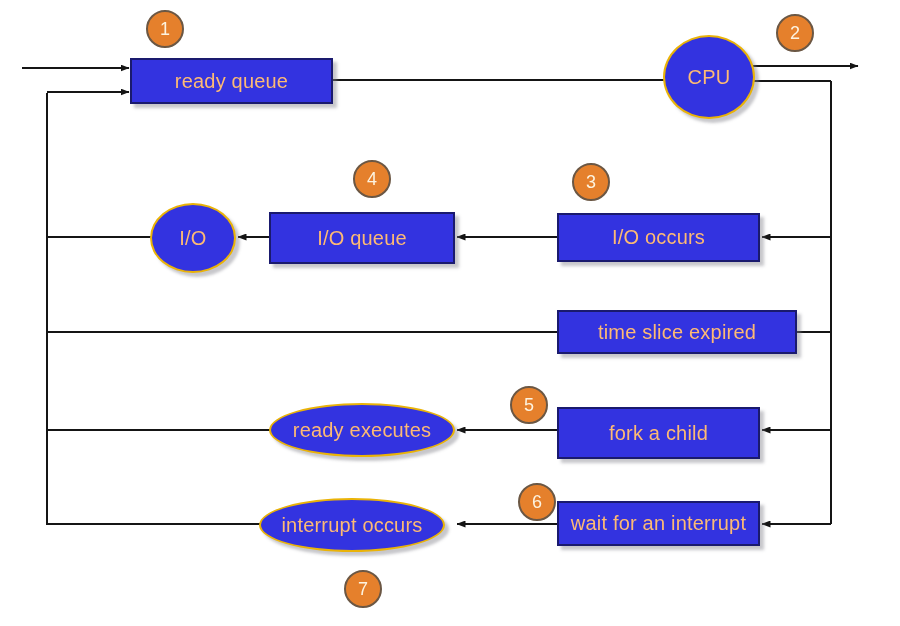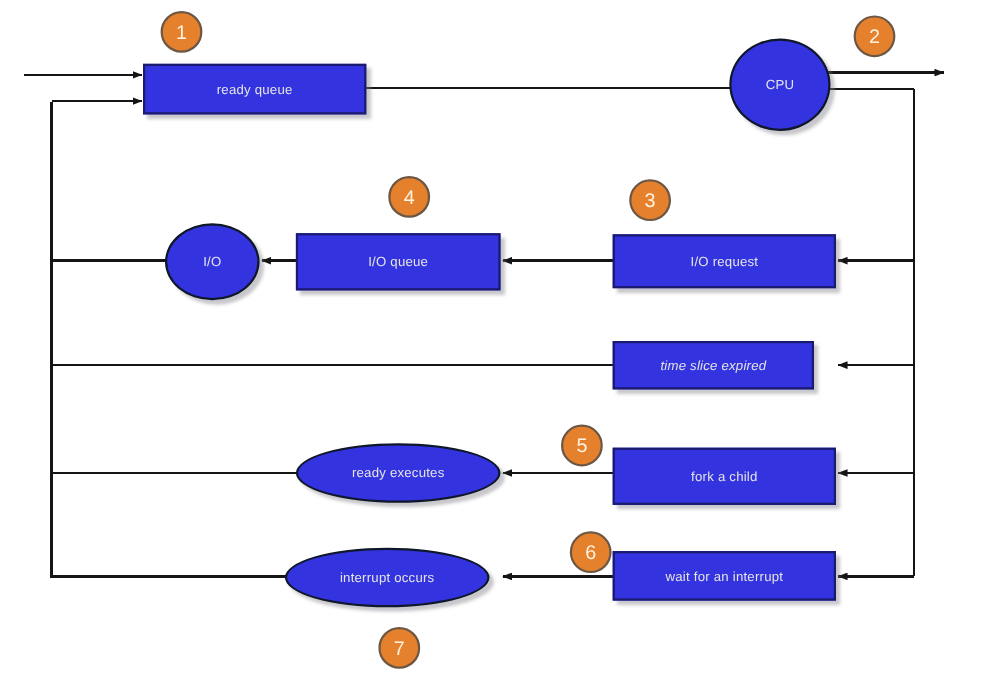--- a/index.html
+++ b/index.html
@@ -23,36 +23,36 @@
     left: 0;
     top: 0;
     width: 900px;
     height: 626px;
   }
   .node {
     position: absolute;
     display: flex;
     align-items: center;
     justify-content: center;
-    color: #e5e5e5;
-    font-size: 12px;
+    color: #fdba74;
+    font-size: 20px;
     font-family: "Liberation Sans", sans-serif;
     text-align: center;
     box-sizing: border-box;
     z-index: 5;
     letter-spacing: 0.2px;
   }
   .node.rect {
     background: #3333e0;
     border: 2px solid #1a1a6e;
     box-shadow: 4px 4px 3px rgba(130,130,140,0.45);
   }
   .node.ellipse {
     background: #3333e0;
-    border: 2px solid #0f172a;
+    border: 2px solid #eab308;
     border-radius: 50%;
     box-shadow: 4px 4px 3px rgba(130,130,140,0.45);
   }
   .badge {
     position: absolute;
     display: flex;
     align-items: center;
     justify-content: center;
     background: #e5802c;
     border: 2px solid #6b5744;
@@ -114,22 +114,22 @@
       <line x1="557" y1="524" x2="457" y2="524" marker-end="url(#arrowhead)"></line>
 
       <line x1="272" y1="524" x2="47" y2="524"></line>
     </g>
   </svg>
 
   <div class="node rect" style="left: 130px; top: 58px; width: 203px; height: 46px;">ready queue</div>
   <div class="node ellipse" style="left: 663px; top: 35px; width: 92px; height: 84px;">CPU</div>
   <div class="node ellipse" style="left: 150px; top: 203px; width: 86px; height: 70px;">I/O</div>
   <div class="node rect" style="left: 269px; top: 212px; width: 186px; height: 52px;">I/O queue</div>
-  <div class="node rect" style="left: 557px; top: 213px; width: 203px; height: 49px;">I/O request</div>
-  <div class="node rect" style="left: 557px; top: 310px; width: 183px; height: 44px; font-style: italic;">time slice expired</div>
+  <div class="node rect" style="left: 557px; top: 213px; width: 203px; height: 49px;">I/O occurs</div>
+  <div class="node rect" style="left: 557px; top: 310px; width: 240px; height: 44px;">time slice expired</div>
   <div class="node ellipse" style="left: 269px; top: 403px; width: 186px; height: 54px;">ready executes</div>
   <div class="node rect" style="left: 557px; top: 407px; width: 203px; height: 52px;">fork a child</div>
   <div class="node ellipse" style="left: 259px; top: 498px; width: 186px; height: 54px;">interrupt occurs</div>
   <div class="node rect" style="left: 557px; top: 501px; width: 203px; height: 45px;">wait for an interrupt</div>
 
   <div class="badge" style="left: 146px; top: 10px; width: 38px; height: 38px;">1</div>
   <div class="badge" style="left: 776px; top: 14px; width: 38px; height: 38px;">2</div>
   <div class="badge" style="left: 572px; top: 163px; width: 38px; height: 38px;">3</div>
   <div class="badge" style="left: 353px; top: 160px; width: 38px; height: 38px;">4</div>
   <div class="badge" style="left: 510px; top: 386px; width: 38px; height: 38px;">5</div>

